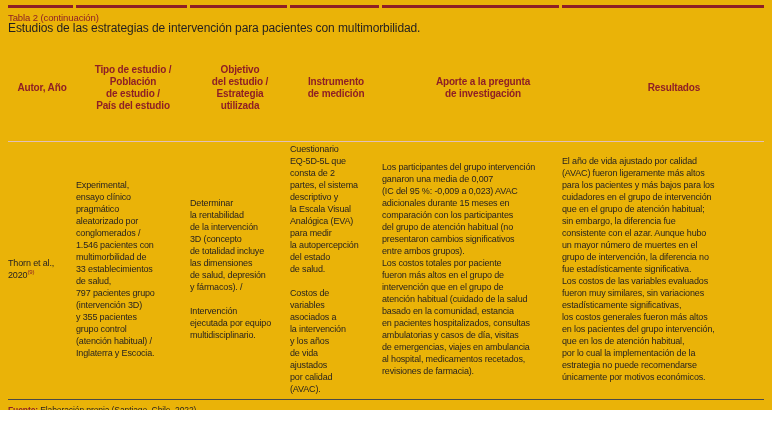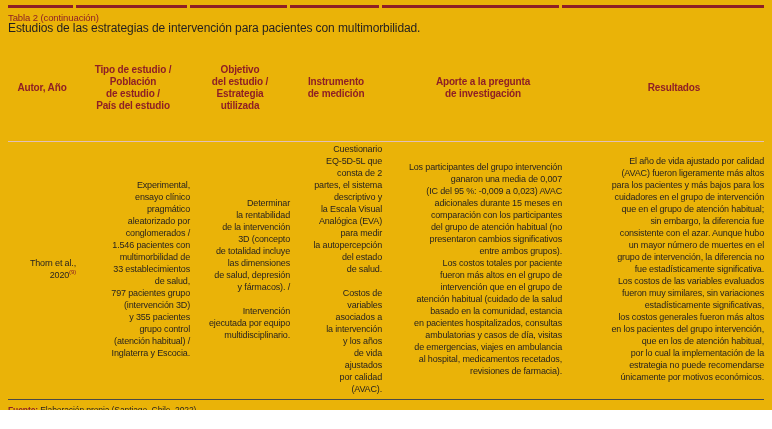--- a/index.html
+++ b/index.html
@@ -52,21 +52,21 @@
 
   .trow {
     display: flex;
     align-items: center;
     min-height: 254px;
     padding: 1px 0;
   }
   .trow .cell {
     font-size: 9px;
     line-height: 12px;
-    text-align: right;
+    text-align: left;
     white-space: pre-line;
     letter-spacing: -0.15px;
   }
 
   
   .c1 { width: 68px;  flex: 0 0 68px; }
   .c2 { width: 114px; flex: 0 0 114px; }
   .c3 { width: 100px; flex: 0 0 100px; }
   .c4 { width: 92px;  flex: 0 0 92px; }
   .c5 { width: 180px; flex: 0 0 180px; }

